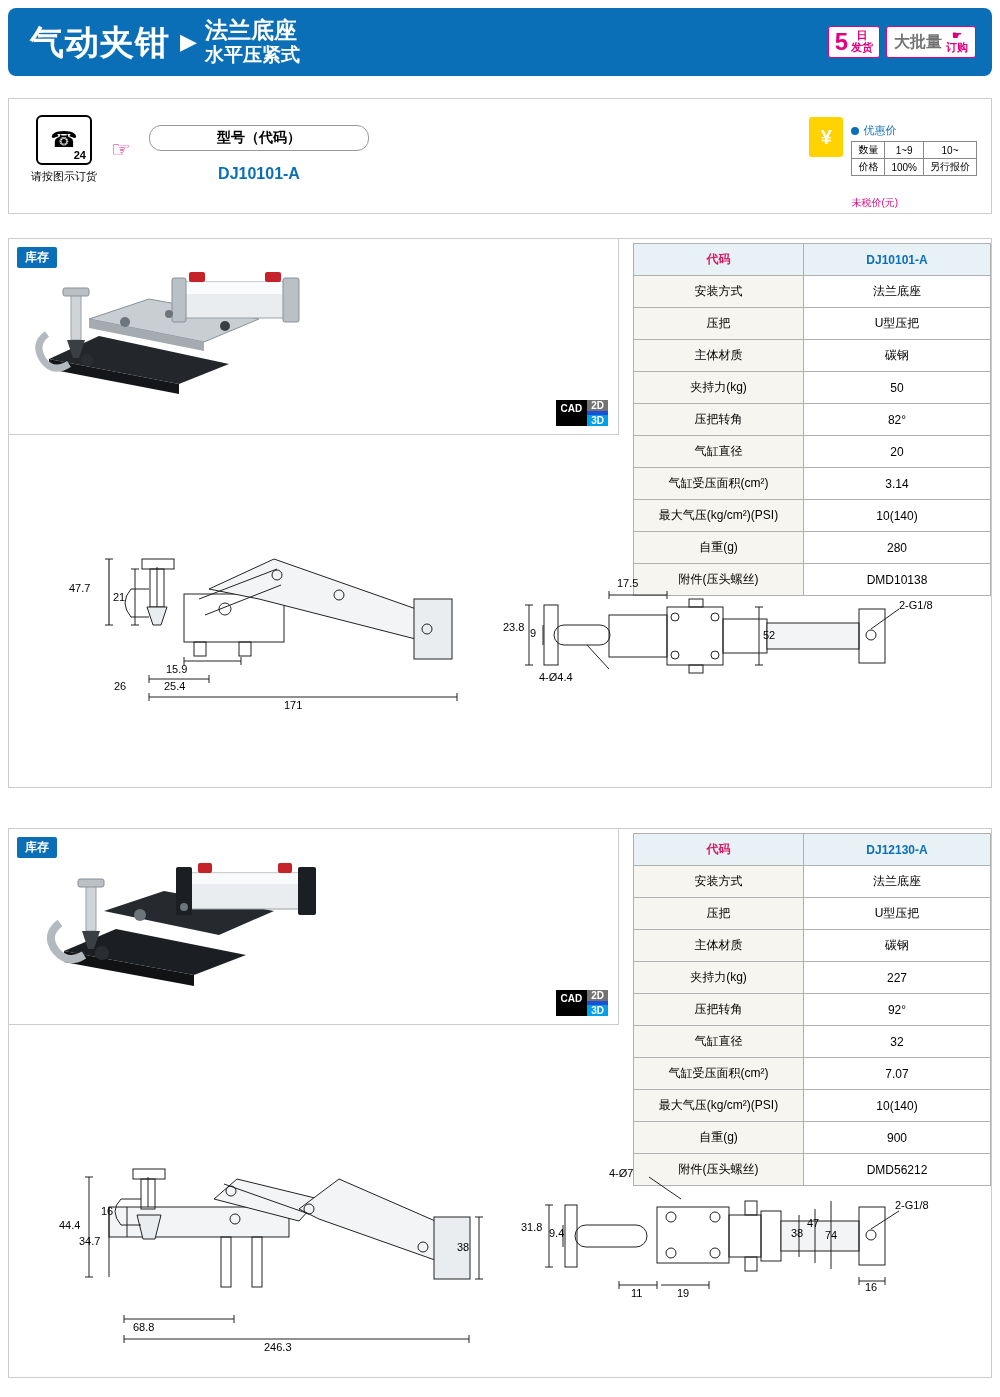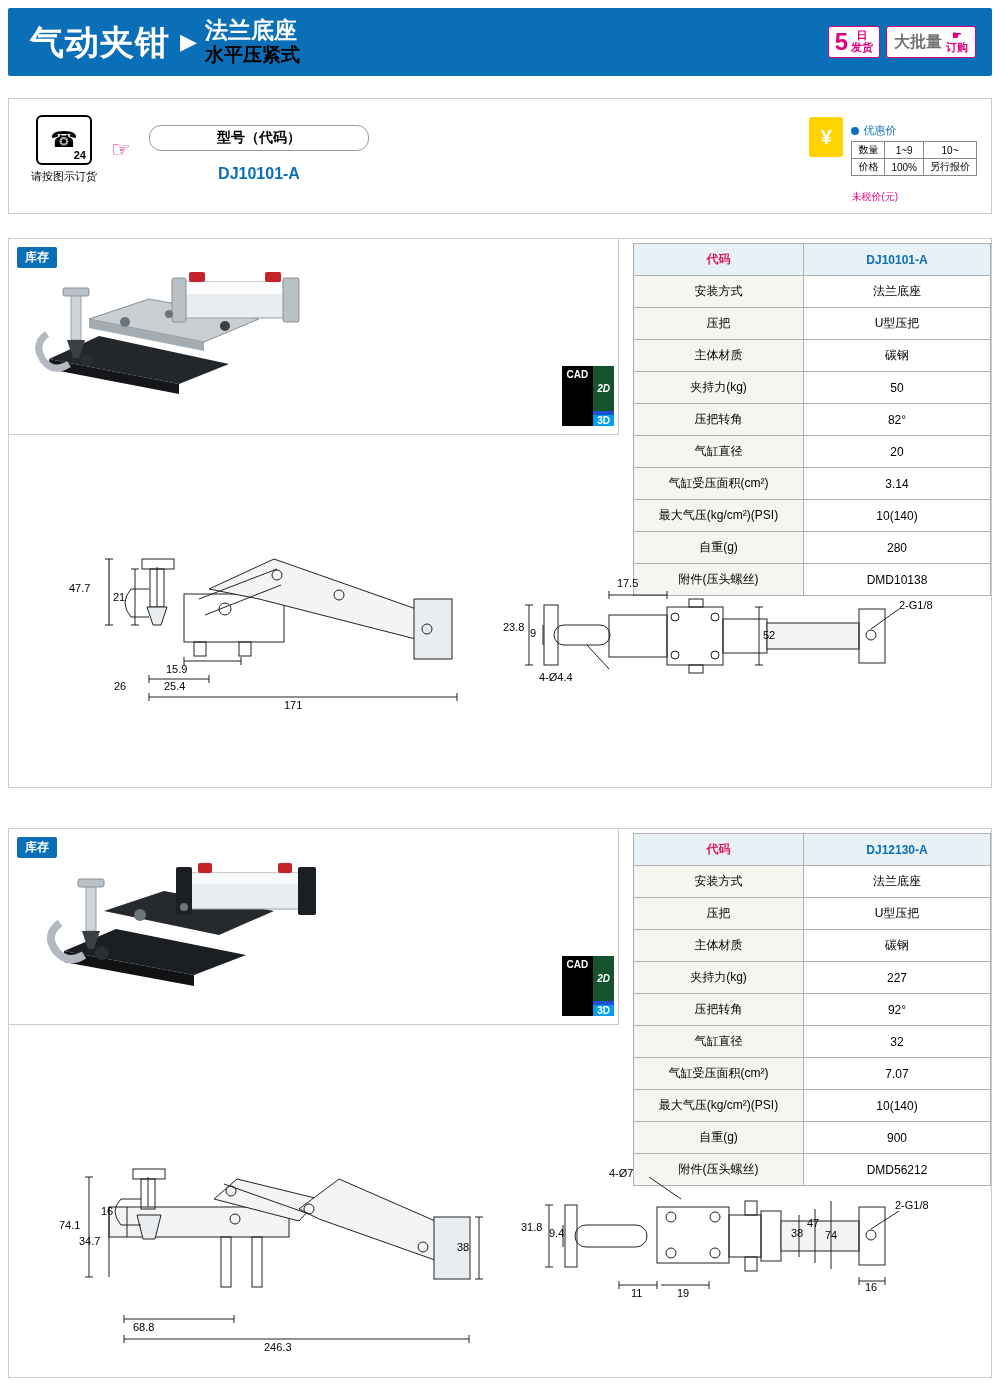--- a/index.html
+++ b/index.html
@@ -8,33 +8,33 @@
     width:1000px; height:1397px;
     background:#ffffff;
     font-family:"Liberation Sans", sans-serif;
     color:#000;
     position:relative;
   }
   
   .header {
     position:absolute; left:8px; top:8px; width:984px; height:68px;
     background:#0b6fb8;
-    border-radius:2px;
+    border-radius:8px;
     display:flex; align-items:center;
   }
   .hdr-title {
     color:#fff; font-size:34px; font-weight:bold; letter-spacing:1px;
     margin-left:22px; line-height:1;
   }
   .hdr-arrow {
     color:#fff; font-size:22px; margin:0 8px 0 10px;
   }
   .hdr-sub { display:flex; flex-direction:column; justify-content:center; }
   .hdr-sub-1 { color:#fff; font-size:23px; font-weight:bold; line-height:1.15; }
-  .hdr-sub-2 { color:#000000; font-size:19px; font-weight:bold; line-height:1.2; }
+  .hdr-sub-2 { color:#ffffff; font-size:19px; font-weight:bold; line-height:1.2; }
   .hdr-badges {
     margin-left:auto; margin-right:16px; display:flex; align-items:center; gap:6px;
   }
   .badge-5day {
     background:#fff; border:1px solid #e2007f; border-radius:3px;
     padding:3px 6px; display:flex; align-items:center; gap:3px;
   }
   .badge-5day .num { color:#e2007f; font-size:24px; font-weight:bold; line-height:1; }
   .badge-5day .txt { color:#e2007f; font-size:11px; font-weight:bold; line-height:1.05; text-align:center;}
   .badge-bulk {
@@ -81,43 +81,43 @@
     font-size:20px; font-weight:bold; color:#fff;
   }
   .price-right { font-size:11px; }
   .price-head { display:flex; align-items:center; gap:4px; margin-bottom:3px; }
   .dot { width:8px; height:8px; border-radius:50%; background:#0b6fb8; display:inline-block;}
   .price-head span { color:#0b6fb8; font-size:11px;margin-top:6px;}
   table.price { border-collapse:collapse; }
   table.price td {
     border:1px solid #888; font-size:10px; padding:1px 6px; text-align:center; height:16px;
   }
-  .tax-note { color:#e2007f; font-size:10px; margin-top:14px; }
+  .tax-note { color:#e2007f; font-size:10px; margin-top:20px; }
 
   
   .panel { position:absolute; left:8px; width:984px; border:1px solid #cccccc; background:#fff; }
   #panel1 { top:238px; height:550px; }
   #panel2 { top:828px; height:550px; }
 
   .photo-box {
     position:absolute; left:0px; top:0px; width:610px; height:196px;
     border-right:1px solid #cccccc; border-bottom:1px solid #cccccc;
     overflow:hidden;
   }
   .stock-tag {
     position:absolute; left:8px; top:8px; background:#0b6fb8; color:#fff;
     font-size:12px; font-weight:bold; padding:2px 8px; border-radius:2px; z-index:5;
   }
   .cad-tag {
-    position:absolute; right:4px; bottom:8px;
+    position:absolute; right:10px; bottom:8px;
     display:flex; align-items:stretch; font-size:10px; font-weight:bold; z-index:5;
   }
   .cad-tag .cad { background:#000; color:#fff; padding:3px 5px; }
   .cad-tag .d23 { display:flex; flex-direction:column; }
-  .cad-tag .d2 { background:#14532d; color:#fff; padding:17px 4px; line-height:11px;font-style:italic;}
+  .cad-tag .d2 { background:#737373; color:#fff; padding:0 4px; line-height:11px;}
   .cad-tag .d3 { background:#00a0e9; color:#fff; padding:0 4px; line-height:11px; border-top:4px solid #1d4ed8;}
 
   
   table.spec { position:absolute; right:0px; top:4px; width:358px; border-collapse:collapse; }
   table.spec td {
     border:1px solid #b0b0b0; font-size:12px; height:32px; padding:0 4px; text-align:center;
   }
   table.spec tr.head td { background:#e8f2f6; font-weight:bold; color:#0b6fb8; }
   table.spec tr.head td.lbl { color:#d81b60; }
   table.spec td.lbl { background:#f7f5ef; width:170px; }
@@ -526,21 +526,21 @@
         <line x1="790" y1="186" x2="790" y2="228"></line>
         <line x1="806" y1="180" x2="806" y2="234"></line>
         <line x1="822" y1="172" x2="822" y2="240"></line>
         <line x1="850" y1="252" x2="876" y2="252"></line>
         <line x1="850" y1="248" x2="850" y2="256"></line>
         <line x1="876" y1="248" x2="876" y2="256"></line>
         <line x1="862" y1="200" x2="890" y2="182"></line>
         <line x1="672" y1="170" x2="640" y2="148"></line>
       </g>
     </svg>
-    <div class="dim-text" style="left:50px; top:190px;">74.1</div>
+    <div class="dim-text" style="left:50px; top:190px;">44.4</div>
     <div class="dim-text" style="left:70px; top:206px;">34.7</div>
     <div class="dim-text" style="left:92px; top:176px;">16</div>
     <div class="dim-text" style="left:124px; top:292px;">68.8</div>
     <div class="dim-text" style="left:255px; top:312px;">246.3</div>
     <div class="dim-text" style="left:448px; top:212px;">38</div>
 
     <div class="dim-text" style="left:600px; top:138px;">4-Ø7</div>
     <div class="dim-text" style="left:512px; top:192px;">31.8</div>
     <div class="dim-text" style="left:540px; top:198px;">9.4</div>
     <div class="dim-text" style="left:622px; top:258px;">11</div>

